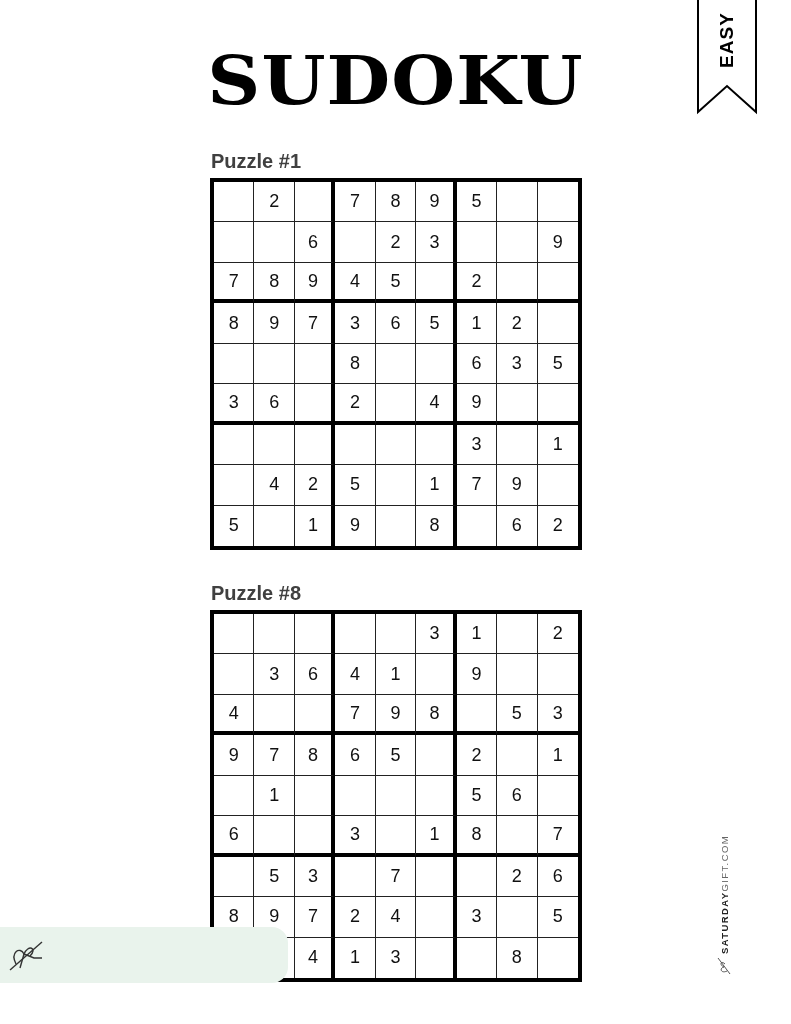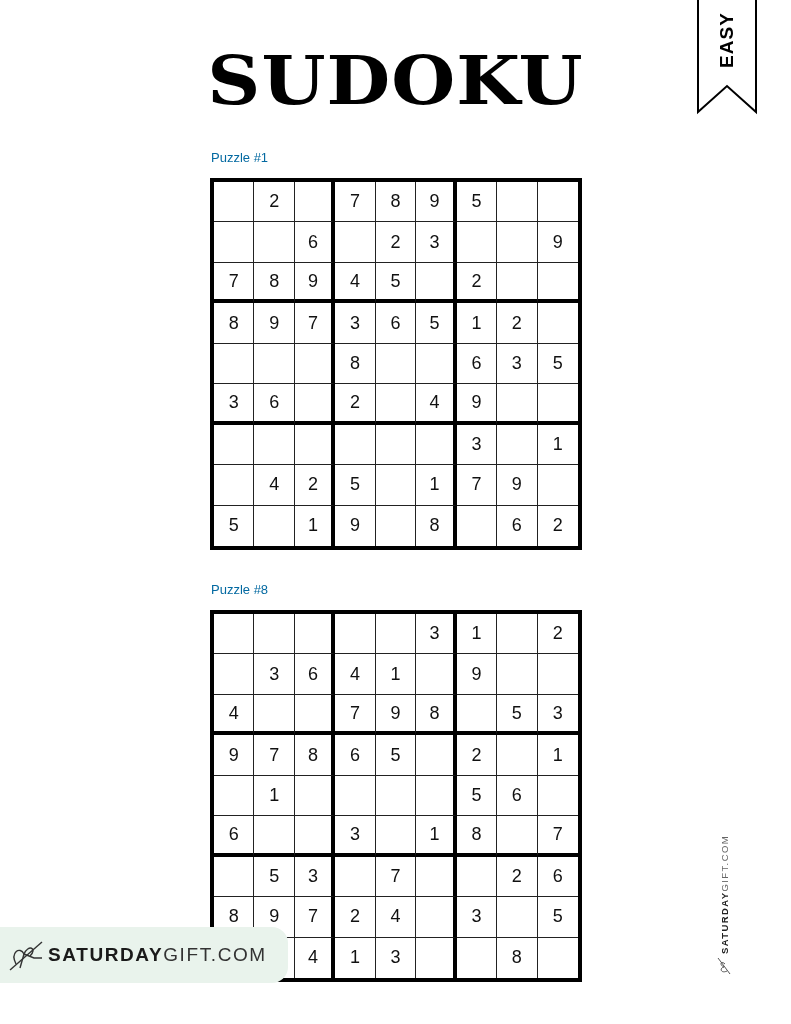--- a/index.html
+++ b/index.html
@@ -19,21 +19,21 @@
   .ribbon svg { position: absolute; left: 0; top: 0; }
   .ribbon-label {
     position: absolute; left: 0; top: 0; width: 60px; height: 84px;
     display: flex; align-items: center; justify-content: center;
   }
   .ribbon-label span {
     display: block; transform: rotate(-90deg); font-weight: 700; font-size: 19px;
     letter-spacing: 1px; white-space: nowrap; color: #000;
   }
   .puzzle-label {
-    position: absolute; left: 211px; font-size: 13px; color: #0369a1;
+    position: absolute; left: 211px; font-size: 20px; color: #404040; font-weight: bold;
   }
   .grid {
     position: absolute; left: 210px; width: 372px; height: 372px;
     box-sizing: border-box; border: 4px solid #000;
     display: grid; grid-template-columns: repeat(9, 1fr); grid-template-rows: repeat(9, 1fr);
     background: #fff;
   }
   .cell {
     box-sizing: border-box; border-right: 1.5px solid #222; border-bottom: 1.5px solid #222;
     display: flex; align-items: center; justify-content: center;
@@ -246,21 +246,20 @@
 
 <div class="watermark">
   <svg width="36" height="34" viewBox="0 0 36 34">
     <g fill="none" stroke="#333" stroke-width="1.4">
       <path d="M2 32 L34 4"></path>
       <path d="M8 26 C 2 14, 12 8, 16 16 C 20 6, 30 10, 22 18"></path>
       <path d="M16 16 L12 30"></path>
       <path d="M16 16 L26 20 L34 20"></path>
     </g>
   </svg>
-  <span class="wm-text"><span class="wm-bold">SATURDAY</span><span class="wm-light">GIFT.COM</span></span>
 </div>
 
 <div class="side-wm">
   <div class="side-wm-inner">
     <svg width="18" height="14" viewBox="0 0 18 14" style="margin-right:3px">
       <g fill="none" stroke="#555" stroke-width="1">
         <path d="M1 13 L17 1"></path>
           <path d="M4 10 C 1 4, 7 2, 8 7 C 10 2, 15 4, 11 8"></path>
       </g>
     </svg>

